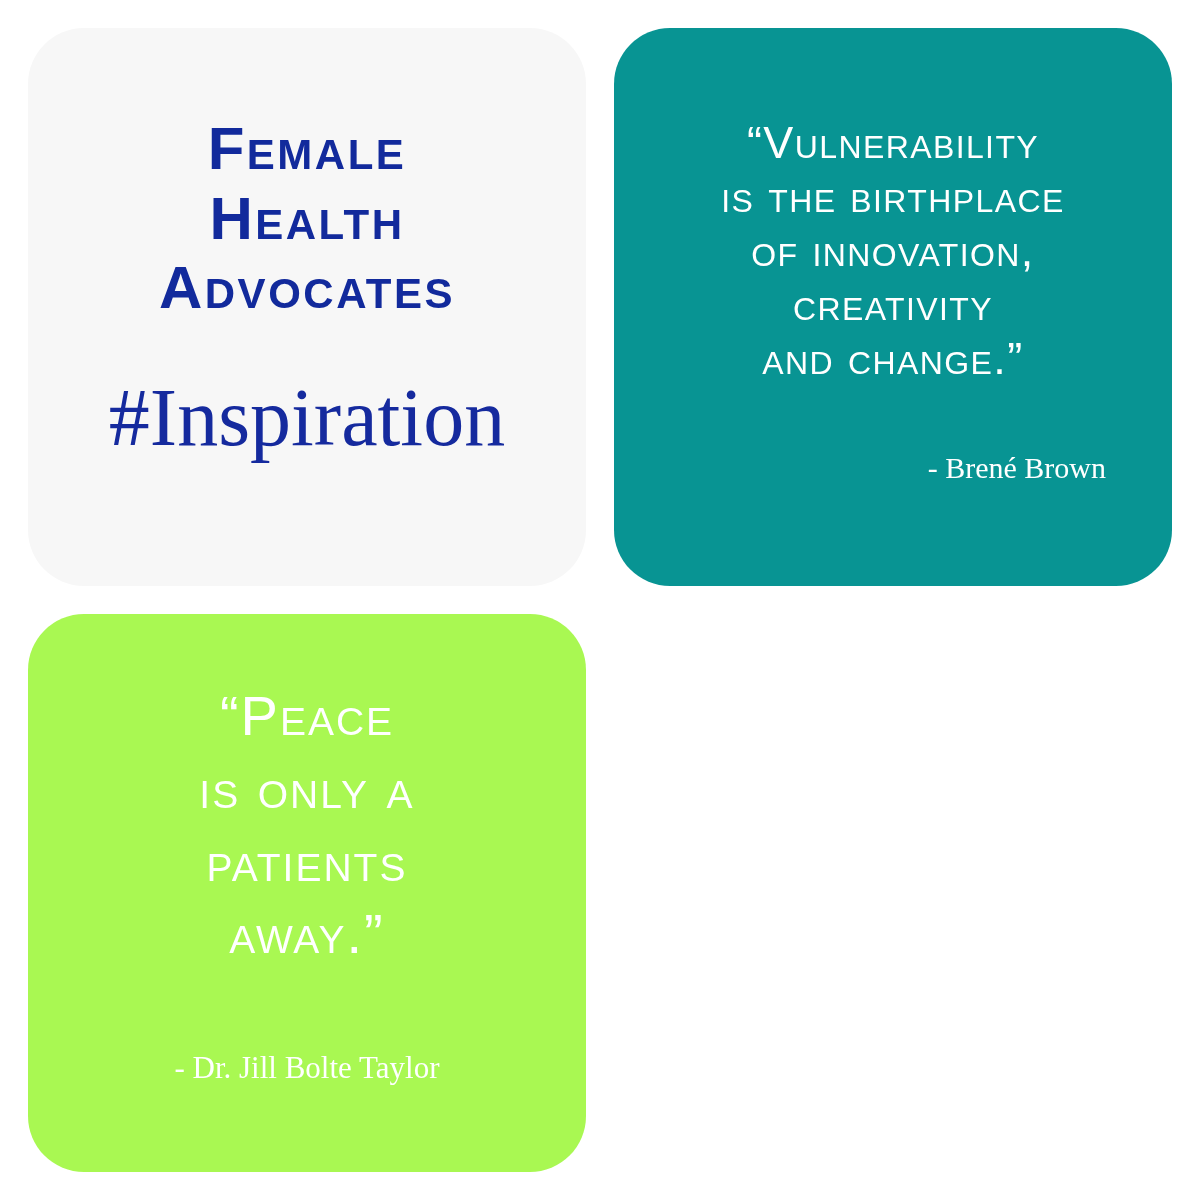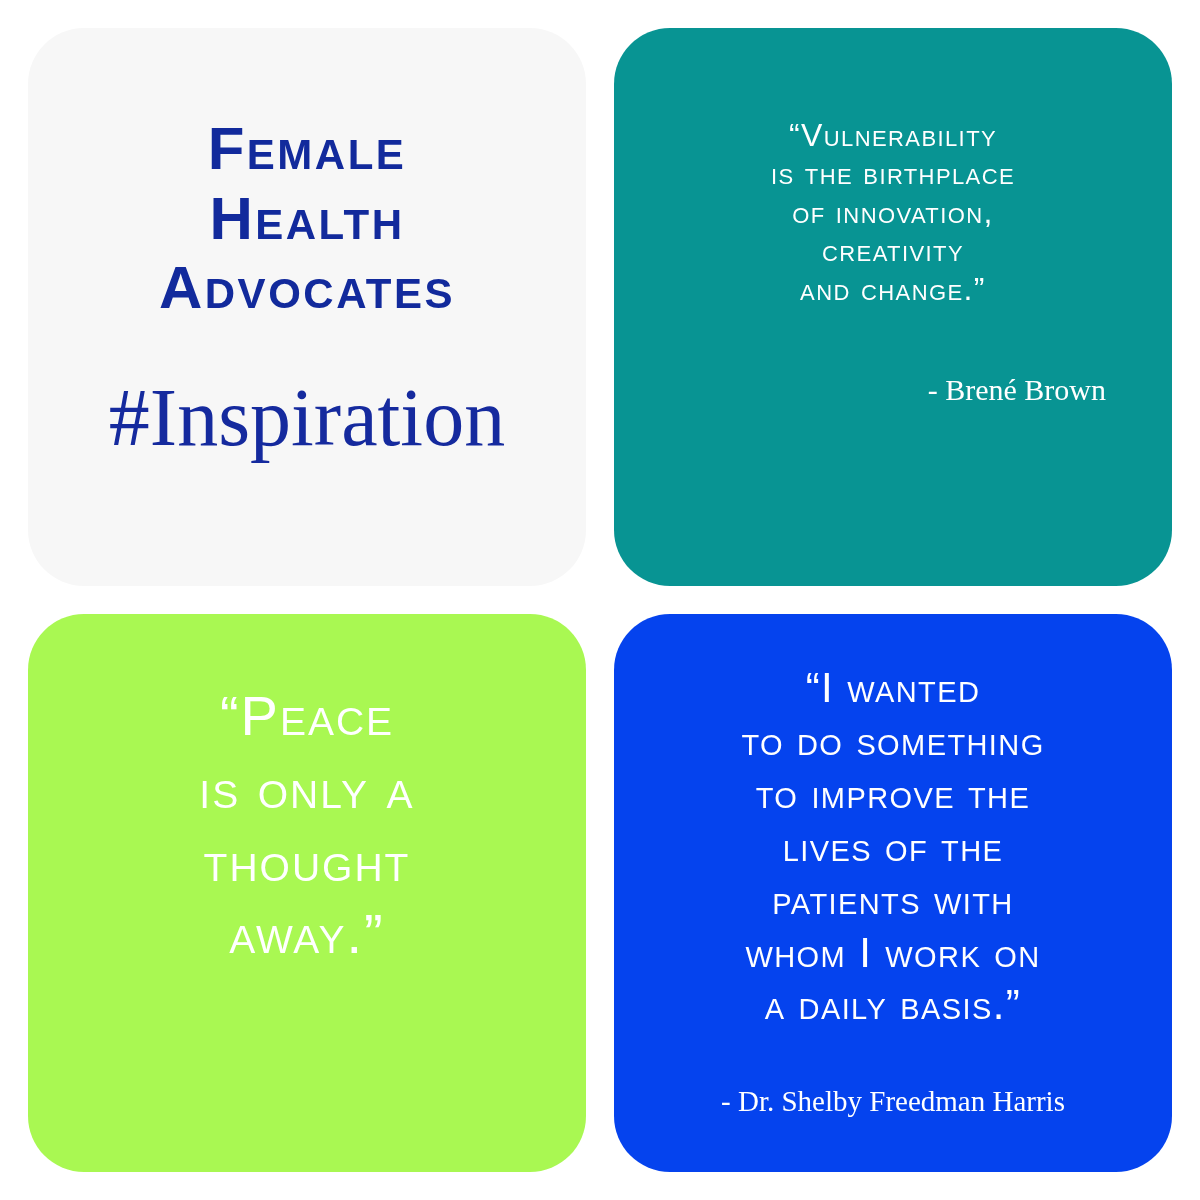--- a/index.html
+++ b/index.html
@@ -84,21 +84,21 @@
     color: #ffffff;
     font-size: 30px;
     line-height: 1.2;
     margin: 0;
     white-space: nowrap;
   }
 
   
   .card-teal { background: #089493; }
   .card-teal .card-quote-inner { padding-top: 88px; }
-  .card-teal .quote-text { font-size: 32px; line-height: 1.20; }
+  .card-teal .quote-text { font-size: 45px; line-height: 1.20; }
   .card-teal .attribution-wrap {
     width: 100%;
     display: flex;
     justify-content: flex-end;
     padding-right: 40px;
     box-sizing: border-box;
     margin-top: 64px;
   }
 
   
@@ -160,33 +160,22 @@
       <div class="attribution-wrap">
         <div class="attribution">- Brené Brown</div>
       </div>
     </div>
   </div>
 
   <div class="card card-quote card-green">
     <div class="card-quote-inner">
       <div class="quote-text">“Peace
 is only a
-thought
+patients
 away.”</div>
-    </div>
-  </div>
-
-  <div class="card card-quote card-blue">
-    <div class="card-quote-inner">
-      <div class="quote-text">“I wanted
-to do something
-to improve the
-lives of the
-patients with
-whom I work on
-a daily basis.”</div>
       <div class="attribution-wrap">
-        <div class="attribution">- Dr. Shelby Freedman Harris</div>
+        <div class="attribution">- Dr. Jill Bolte Taylor</div>
       </div>
     </div>
   </div>
 
+
 </div>
 
 </body></html>

